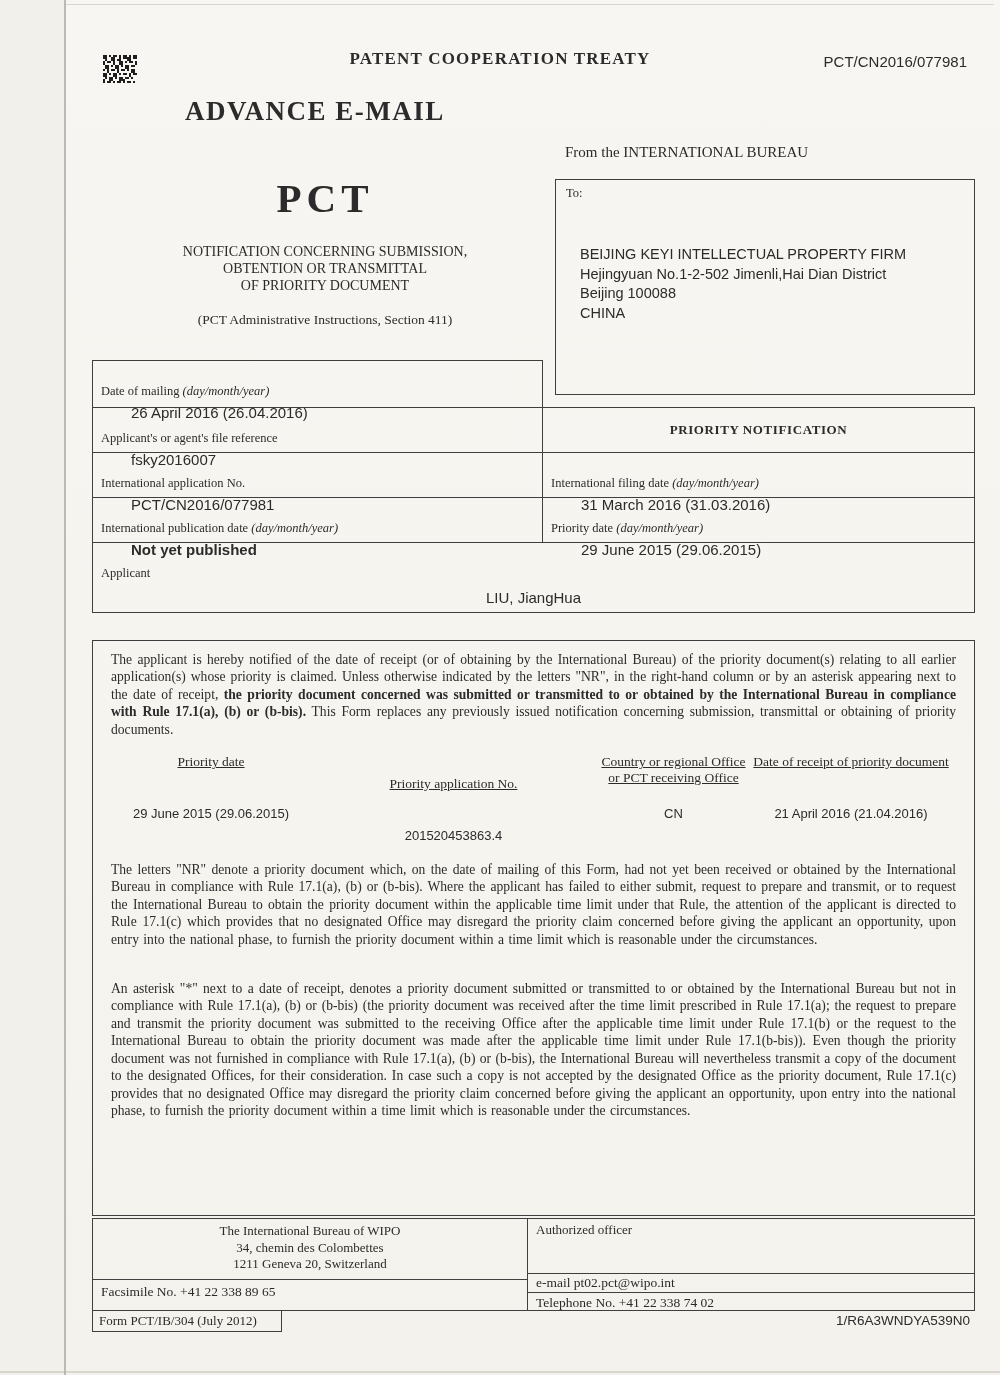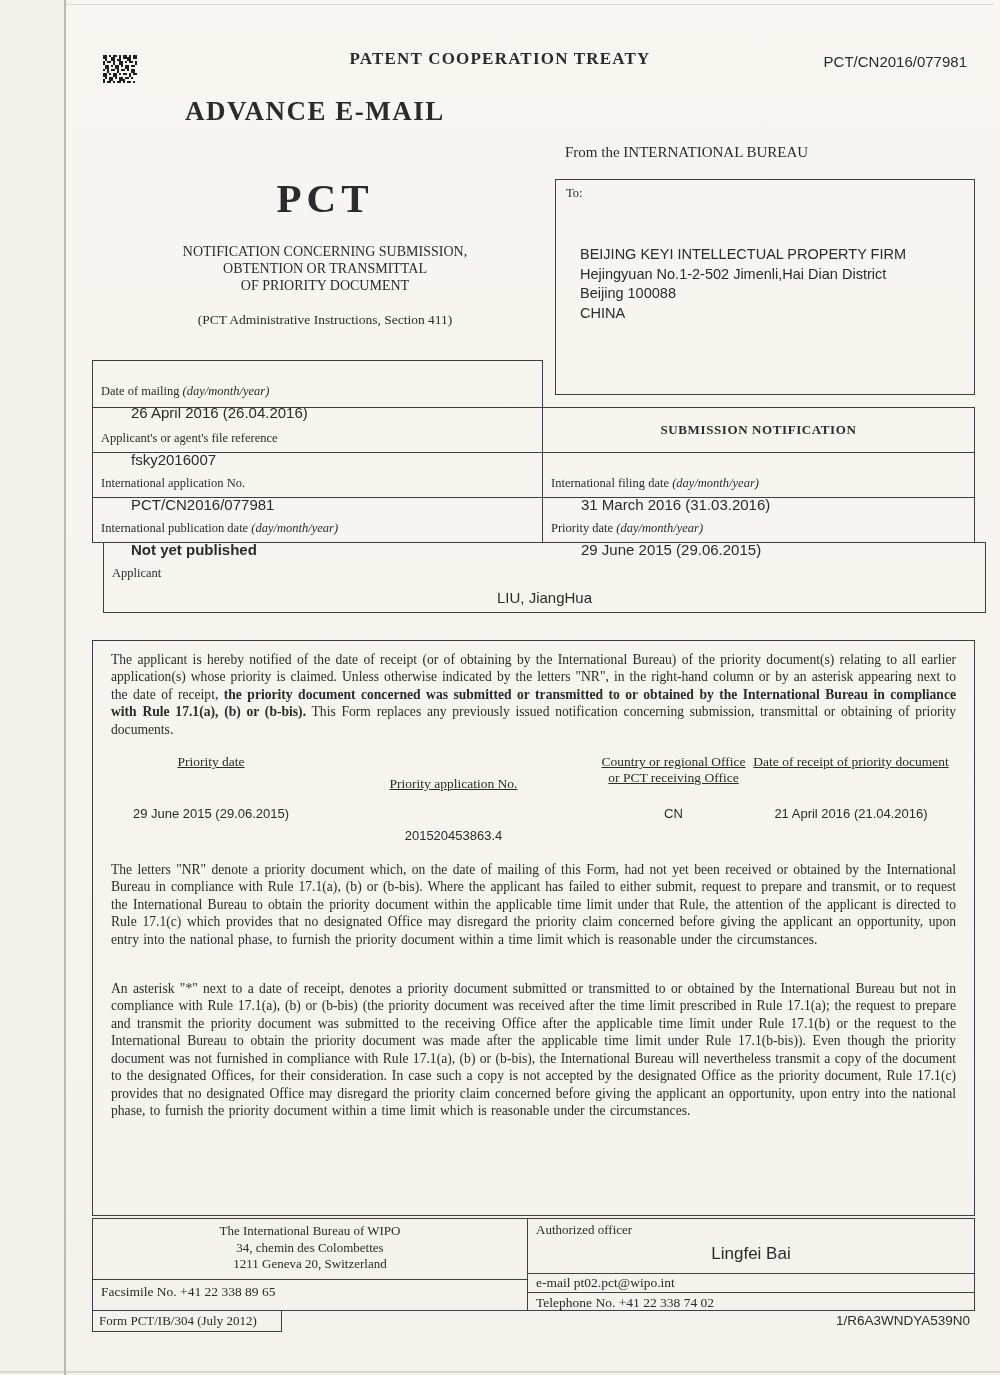--- a/index.html
+++ b/index.html
@@ -42,21 +42,21 @@
   .fld { position:absolute; border:1.2px solid #3f3f3f; padding:4px 8px; }
   .fld-label { font-size:12.5px;margin-top:19px; }
   .fld-label .fmt { font-style:italic; }
   .fld-value { margin:5px 0 0 30px; font-size:15px; }
   .lcol { left:92px; width:451px; }
   .rcol { left:542px; width:433px; }
   .row1 { top:360px; height:48px; }
   .row2 { top:407px; height:46px; }
   .row3 { top:452px; height:46px; }
   .row4 { top:497px; height:46px; }
-  .row5 { top:542px; height:71px; left:103px; width:883px; }
+  .row5 { top:542px; height:71px; left:92px; width:883px; }
   #importantBox { display:flex; align-items:center; justify-content:center;
                   font-weight:bold; font-size:13px; letter-spacing:.6px; }
   #applicantValue { text-align:center; margin:8px 0 0 0; font-size:15px; }
   .bold { font-weight:bold; }
 
   
   #mainBox { position:absolute; left:92px; top:640px; width:883px; height:576px;
              border:1.5px solid #3f3f3f; padding:10px 18px; }
   .para { font-size:13.6px; line-height:17.4px; text-align:justify; word-spacing:1px; }
   #para2 { margin-top:18px; }
@@ -180,21 +180,21 @@
 
   <div class="fld lcol row1">
     <div class="fld-label"><span>Date of mailing</span> <span class="fmt">(day/month/year)</span></div>
     <div class="fld-value sans">26 April 2016 (26.04.2016)</div>
   </div>
 
   <div class="fld lcol row2">
     <div class="fld-label">Applicant's or agent's file reference</div>
     <div class="fld-value sans">fsky2016007</div>
   </div>
-  <div id="importantBox" class="fld rcol row2">SUBMISSION NOTIFICATION</div>
+  <div id="importantBox" class="fld rcol row2">PRIORITY NOTIFICATION</div>
 
   <div class="fld lcol row3">
     <div class="fld-label">International application No.</div>
     <div class="fld-value sans">PCT/CN2016/077981</div>
   </div>
   <div class="fld rcol row3">
     <div class="fld-label"><span>International filing date</span> <span class="fmt">(day/month/year)</span></div>
     <div class="fld-value sans">31 March 2016 (31.03.2016)</div>
   </div>
 
@@ -240,21 +240,20 @@
     <div id="fLeft">
       <div class="bureau">
         <div>The International Bureau of WIPO</div>
         <div>34, chemin des Colombettes</div>
         <div>1211 Geneva 20, Switzerland</div>
       </div>
       <div class="fax-row">Facsimile No. +41 22 338 89 65</div>
     </div>
     <div id="fRight">
       <div class="ao-label">Authorized officer</div>
-      <div class="officer sans">Lingfei Bai</div>
       <div class="email-row">e-mail pt02.pct@wipo.int</div>
       <div class="tel-row">Telephone No. +41 22 338 74 02</div>
     </div>
   </div>
 
   <div id="formBox">Form PCT/IB/304 (July 2012)</div>
   <div id="docCode" class="sans">1/R6A3WNDYA539N0</div>
 
 </div>
 

